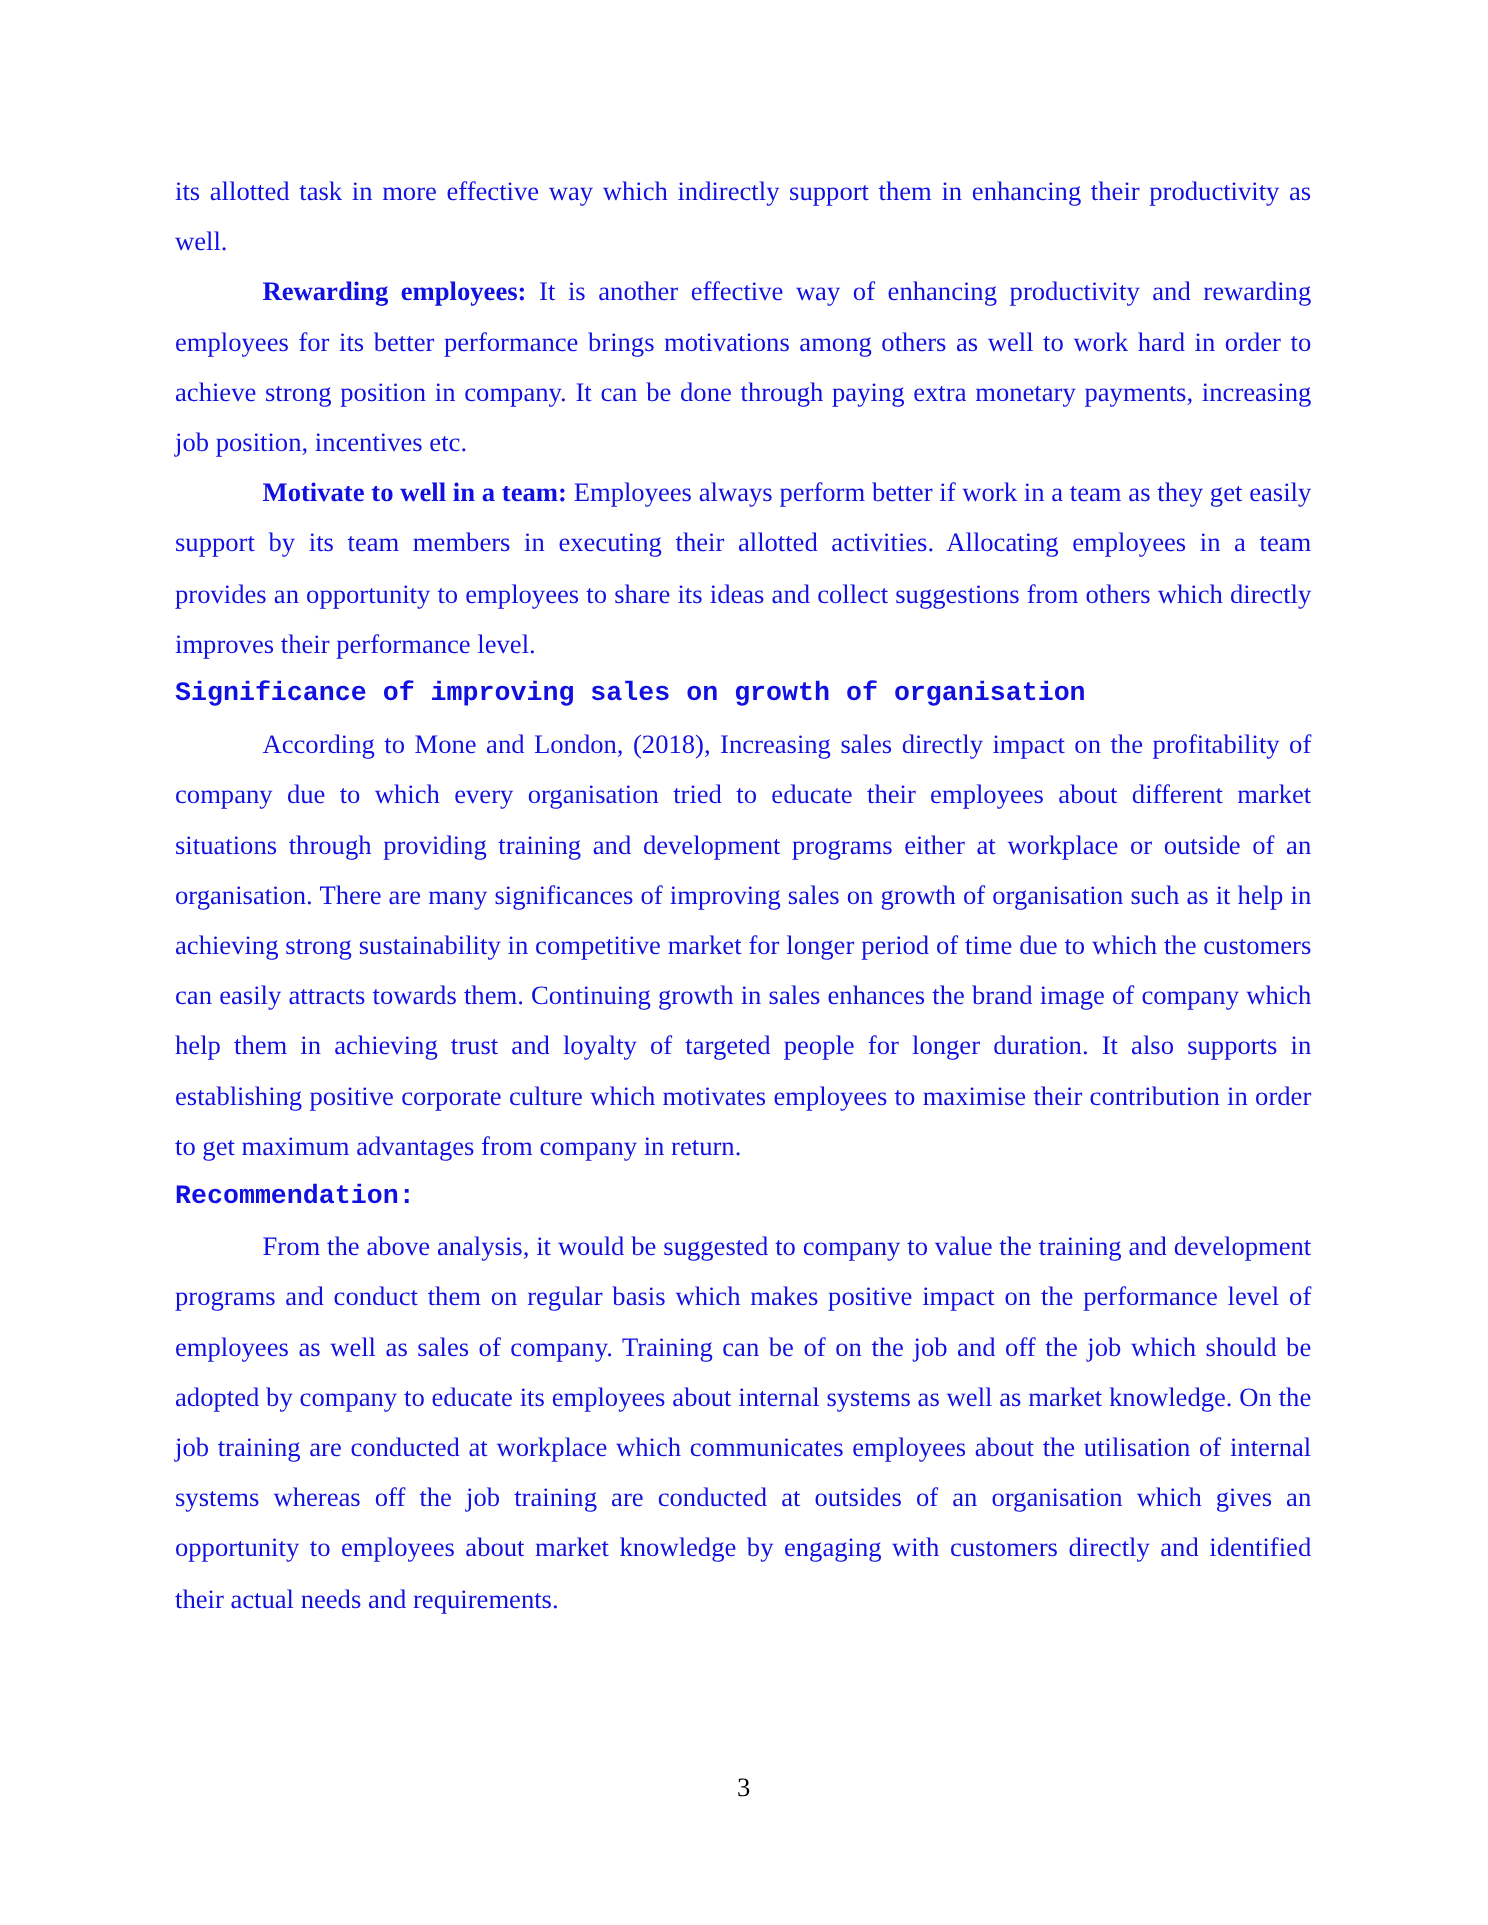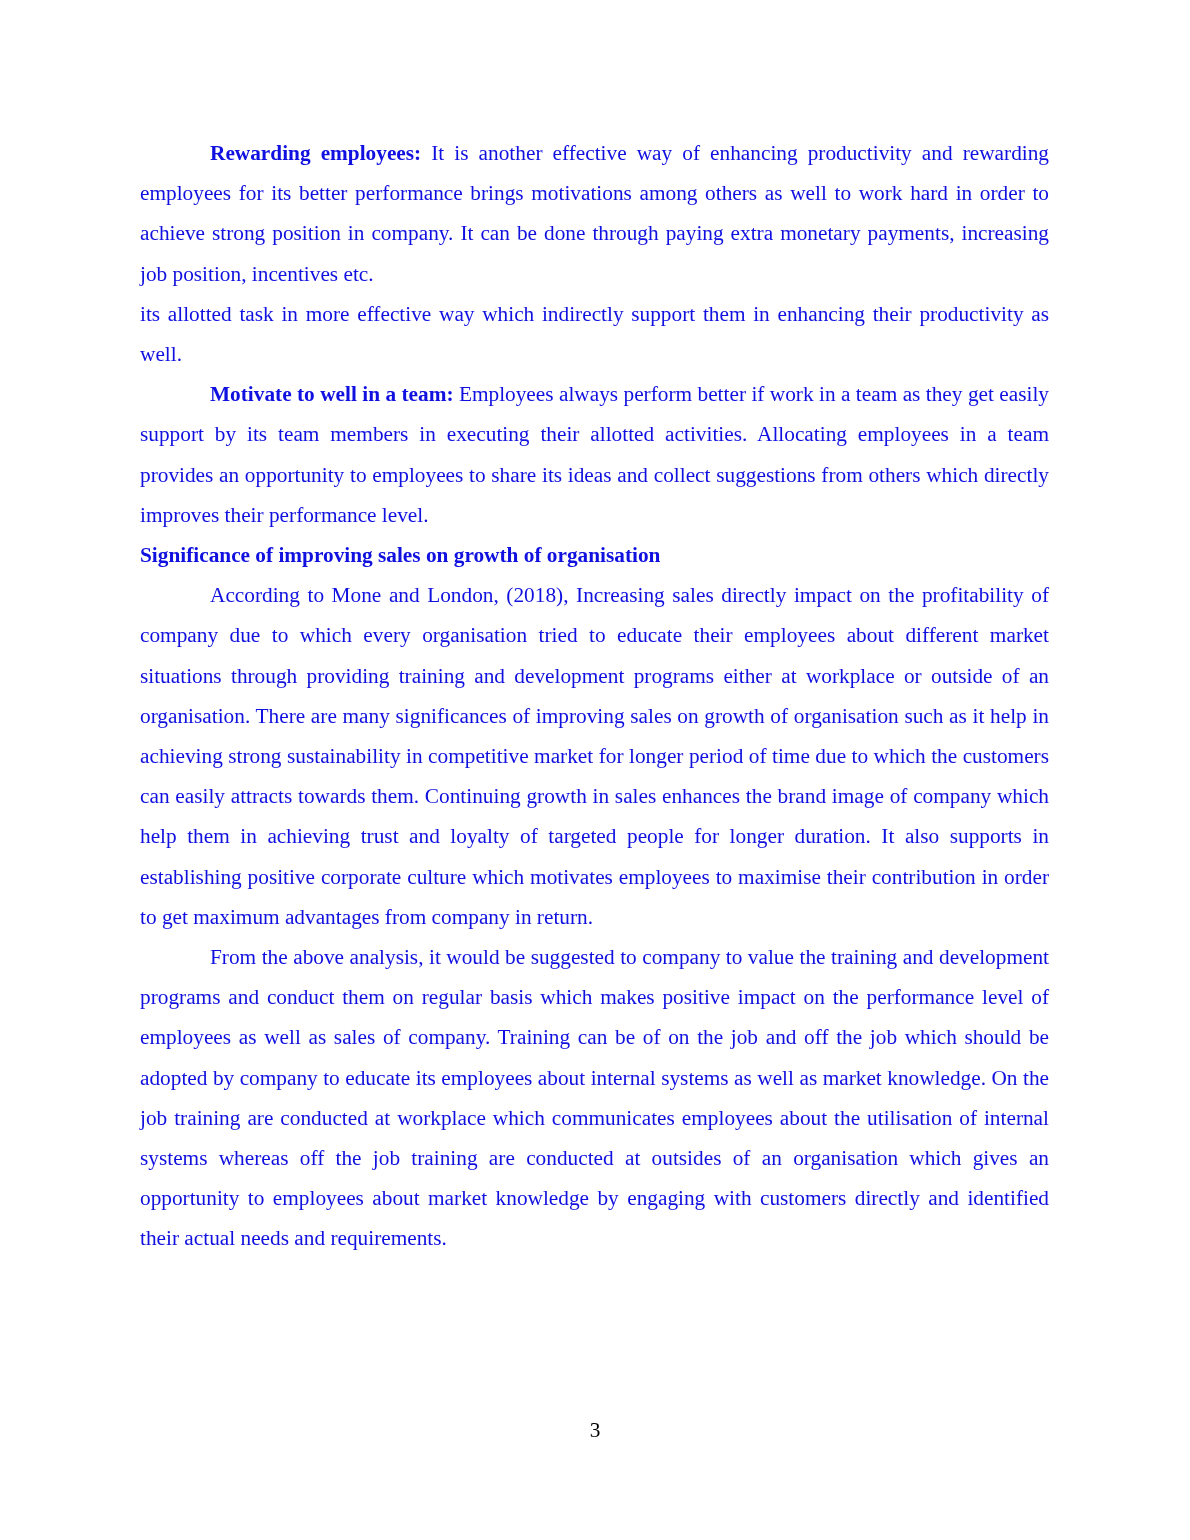--- a/index.html
+++ b/index.html
@@ -30,53 +30,55 @@
     }
     .indent {
       text-indent: 70px;
     }
     .bold {
       font-weight: bold;
     }
     .heading {
       margin: 0;
       font-weight: bold;
+      font-family: Liberation Mono, monospace;
     }
     .page-number {
       position: absolute;
       left: 0;
       width: 1190px;
       top: 1415px;
       text-align: center;
       color: #000000;
       font-size: 21.3px;
       line-height: 30px;
     }
   </style>
 </head>
 <body>
 
 <div class="page">
+  <p class="para">
+    <span>its allotted task in more effective way which indirectly support them in enhancing their productivity as well.</span>
+  </p>
+
   <p class="para indent">
     <span class="bold">Rewarding employees:</span><span> It is another effective way of enhancing productivity and rewarding employees for its better performance brings motivations among others as well to work hard in order to achieve strong position in company. It can be done through paying extra monetary payments, increasing job position, incentives etc.</span>
-  </p>
-
-  <p class="para">
-    <span>its allotted task in more effective way which indirectly support them in enhancing their productivity as well.</span>
   </p>
 
   <p class="para indent">
     <span class="bold">Motivate to well in a team:</span><span> Employees always perform better if work in a team as they get easily support by its team members in executing their allotted activities. Allocating employees in a team provides an opportunity to employees to share its ideas and collect suggestions from others which directly improves their performance level.</span>
   </p>
 
   <h2 class="heading" style="font-size:inherit;">Significance of improving sales on growth of organisation</h2>
 
   <p class="para indent">
     <span>According to Mone and London,  (2018), Increasing sales directly impact on the profitability of company due to which every organisation tried to educate their employees about different market situations through providing training and development programs either at workplace or outside of an organisation. There are many significances of improving sales on growth of organisation such as it help in achieving strong sustainability in competitive market for longer period of time due to which the customers can easily attracts towards them. Continuing growth in sales enhances the brand image of company which help them in achieving trust and loyalty of targeted people for longer duration. It also supports in establishing positive corporate culture which motivates employees to maximise their contribution in order to get maximum advantages from company in return.</span>
   </p>
 
+  <h2 class="heading" style="font-size:inherit;">Recommendation:</h2>
 
   <p class="para indent">
     <span>From the above analysis, it would be suggested to company to value the training and development programs and conduct them on regular basis which makes positive impact on the performance level of employees as well as sales of company. Training can be of on the job and off the job which should be adopted by company to educate its employees about internal systems as well as market knowledge. On the job training are conducted at workplace which communicates employees about the utilisation of internal systems whereas off the job training are conducted at outsides of an organisation which gives an opportunity to employees about market knowledge by engaging with customers directly and identified their actual needs and requirements.</span>
   </p>
 </div>
 
 <div class="page-number">3</div>
 
 </body></html>

